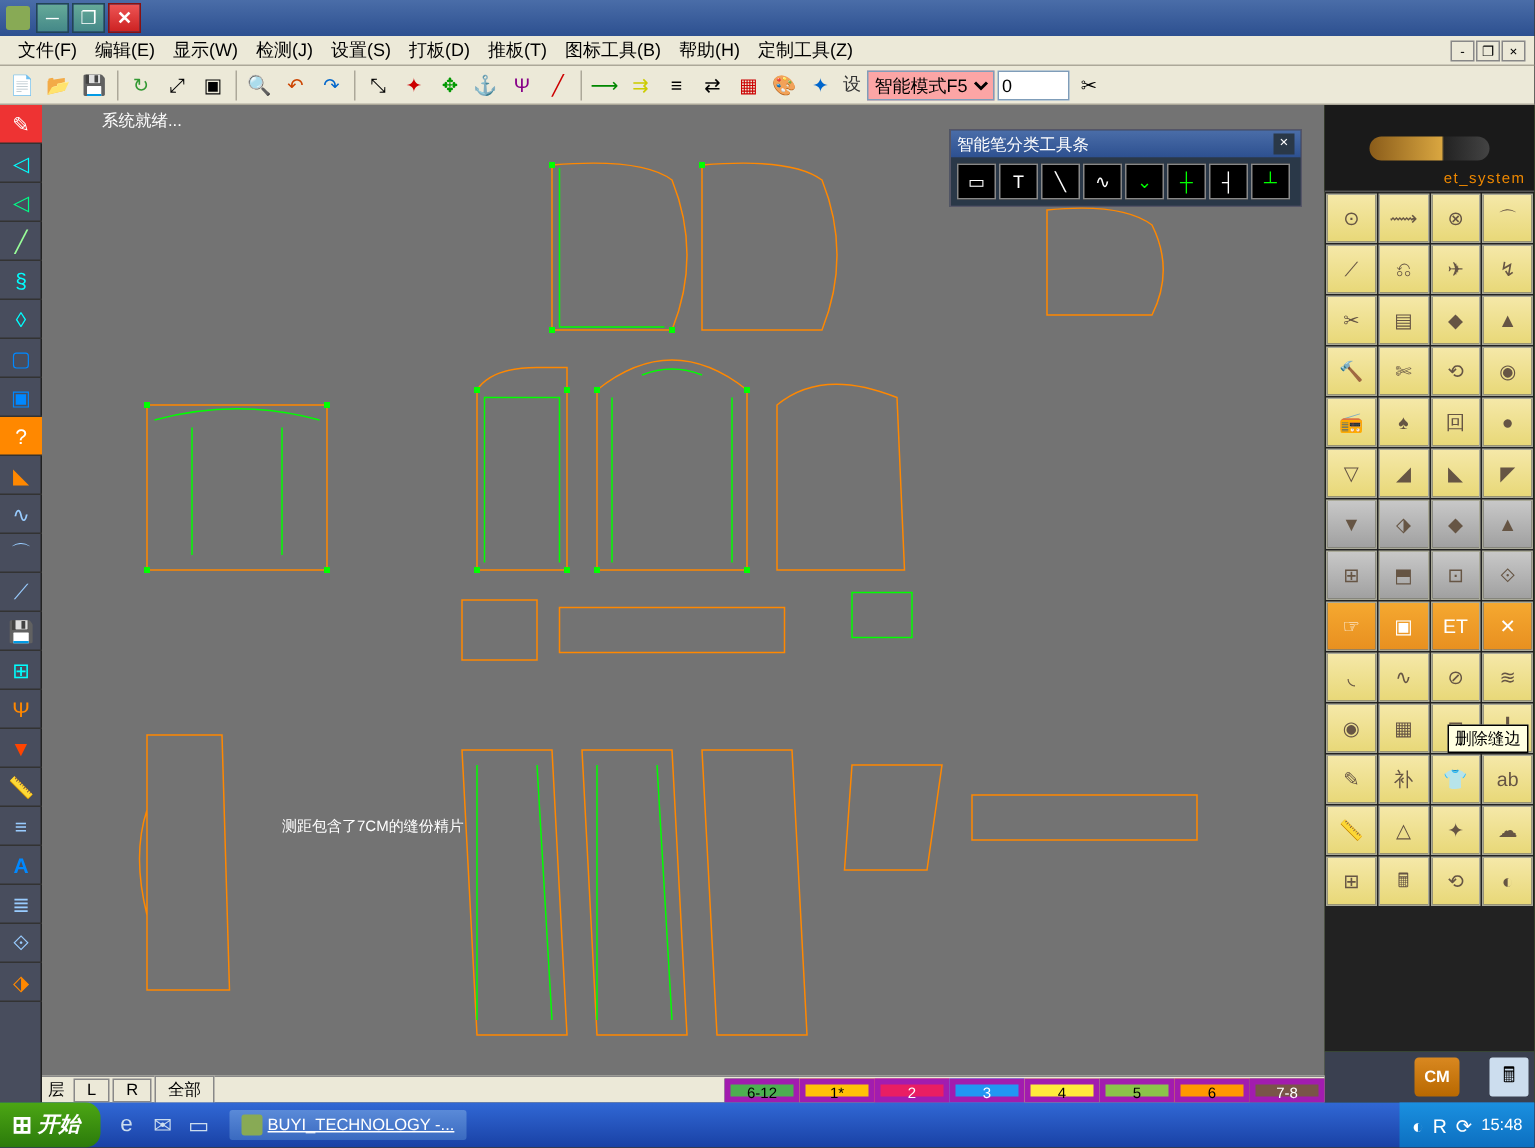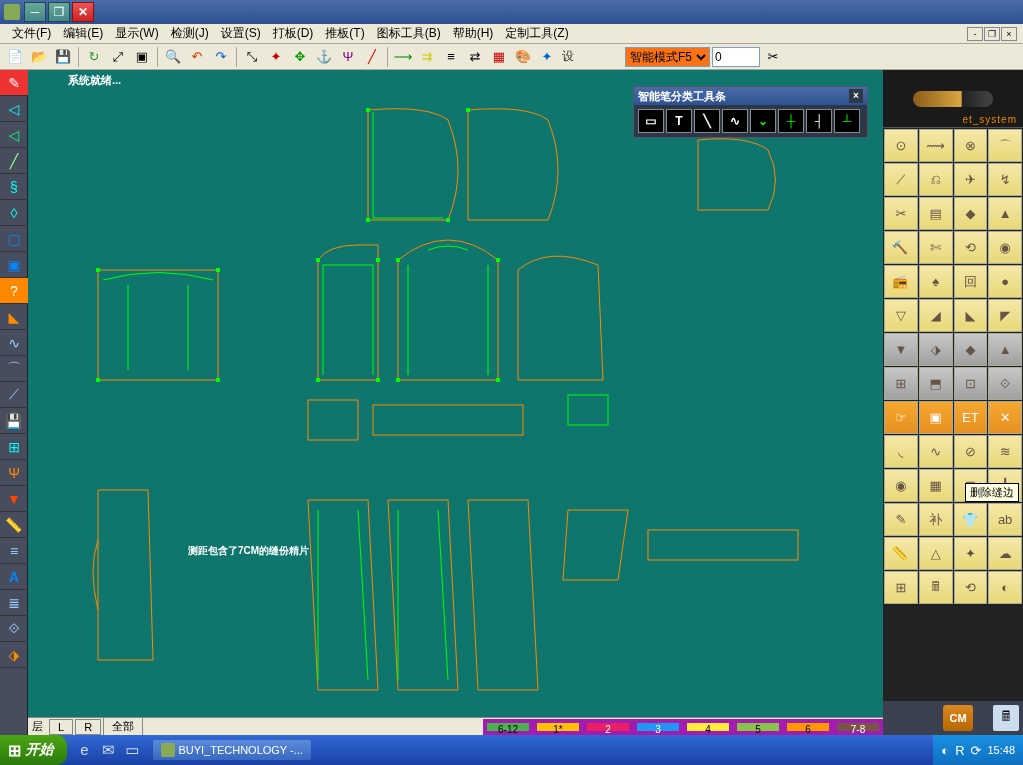--- a/index.html
+++ b/index.html
@@ -17,33 +17,33 @@
 .menubar { height: 20px; background: #ece9d8; display: flex; align-items: center; padding: 4px 6px; font-size: 12px; border-bottom: 1px solid #aca899; }
 .menubar .menu-item { padding: 2px 6px; cursor: pointer; }
 .menubar .mdi-btns { margin-left: auto; display: flex; gap: 1px; }
 .menubar .mdi-btn { width: 16px; height: 14px; background: #ece9d8; border: 1px solid #888; font-size: 9px; text-align: center; line-height: 12px; cursor: pointer; }
 
 
 .toolbar { height: 26px; background: #ece9d8; display: flex; align-items: center; padding: 0 4px; gap: 2px; border-bottom: 1px solid #aca899; }
 .toolbar .tbtn { width: 22px; height: 22px; background: #ece9d8; display: flex; align-items: center; justify-content: center; font-size: 13px; cursor: pointer; border: 1px solid transparent; }
 .toolbar .sep { width: 1px; height: 20px; background: #aca899; margin: 0 2px; }
 .toolbar .txtlbl { font-size: 12px; color: #333; padding: 0 2px; }
-.toolbar .combo { height: 20px; font-size: 12px; border: 1px solid #7f9db9; background: #f97316; margin-left: 47px; }
+.toolbar .combo { height: 20px; font-size: 12px; border: 1px solid #7f9db9; background: #fca5a5; }
 .toolbar .numbox { width: 48px; height: 20px; font-size: 12px; border: 1px solid #7f9db9; padding: 0 2px; }
 
 
 .workspace { position: absolute; top: 70px; left: 0; right: 0; bottom: 30px; display: flex; }
 
 
 .lefttb { width: 28px; background: #484d5d; border-right: 1px solid #222; display: flex; flex-direction: column; }
 .lefttb .ltbtn { width: 28px; height: 26px; display: flex; align-items: center; justify-content: center; font-size: 14px; color: #9cf; cursor: pointer; border-bottom: 1px solid #333; }
 .lefttb .ltbtn.pen { background: #e33; color: #fff; }
 
 
-.canvas { flex: 1; background: #0f766e; position: relative; overflow: hidden; font-weight: bold; }
+.canvas { flex: 1; background: #737373; position: relative; overflow: hidden; }
 .statusmsg { position: absolute; top: 3px; left: 40px; color: #fff; font-size: 11px; }
 .annotation { position: absolute; left: 160px; top: 474px; color: #fff; font-size: 10px; }
 
 
 .patterns { position: absolute; inset: 0; }
 
 
 .floatbar { position: absolute; top: 16px; left: 605px; width: 235px; background: #2c3a52; border: 1px solid #556; }
 .floatbar .fb-title { height: 18px; background: linear-gradient(#4a6da8,#2d5090); color: #fff; font-size: 11px; padding: 2px 4px; display: flex; align-items: center; }
 .floatbar .fb-title .fb-close { margin-left: auto; cursor: pointer; background:#2a3848; width:14px; height:14px; text-align:center; line-height:14px; font-size:10px; }
@@ -71,21 +71,21 @@
 .statusbar .sb-btn { padding: 1px 8px; border: 1px solid #888; margin-left: 2px; background:#ece9d8; cursor:pointer; }
 .statusbar .sb-spacer { flex:1; }
 .statusbar .sb-color { width: 50px; height: 16px; border: 4px solid #a21caf; color:#000; text-align:center; font-size:10px; line-height:14px; }
 
 
 .taskbar { position: absolute; bottom: 0; left: 0; right: 0; height: 30px; background: linear-gradient(#3168d5,#1941a5); display: flex; align-items: center; }
 .taskbar .start { height: 30px; padding: 0 14px 0 8px; background: linear-gradient(#4ca614,#2b7a0b); color: #fff; font-size: 14px; font-style: italic; font-weight: bold; display: flex; align-items: center; gap: 4px; border-radius: 0 10px 10px 0; cursor:pointer; }
 .taskbar .start::before { content: "⊞"; font-style: normal; font-size: 16px; }
 .taskbar .ql { display: flex; gap: 6px; padding: 0 8px; }
 .taskbar .ql-icon { width: 18px; height: 18px; color: #cde; font-size: 15px; text-align:center; cursor:pointer; }
-.taskbar .task { height: 20px; padding: 0 8px; background: linear-gradient(#5a8ad8,#3a6ac0); color: #fff; font-size: 11px; display: flex; align-items: center; gap: 3px; border-radius: 2px; margin-left: 4px; cursor:pointer; max-width:160px; }
+.taskbar .task { height: 20px; padding: 0 8px; background: linear-gradient(#5a8ad8,#3a6ac0); color: #fff; font-size: 11px; display: flex; align-items: center; gap: 3px; border-radius: 2px; margin-left: 4px; cursor:pointer; max-width:160px;text-decoration:underline; }
 .taskbar .tray { margin-left: auto; height: 30px; background: linear-gradient(#1a90e0,#0d6fc0); display: flex; align-items: center; padding: 0 8px; gap: 6px; color: #fff; font-size: 11px; }
 .taskbar .tray .tr-icon { font-size: 13px; cursor:pointer; }
 </style>
 </head>
 <body>
 
 <div class="titlebar">
   <div class="appicon"></div>
   <div class="winbtns">
     <div class="winbtn">─</div>

